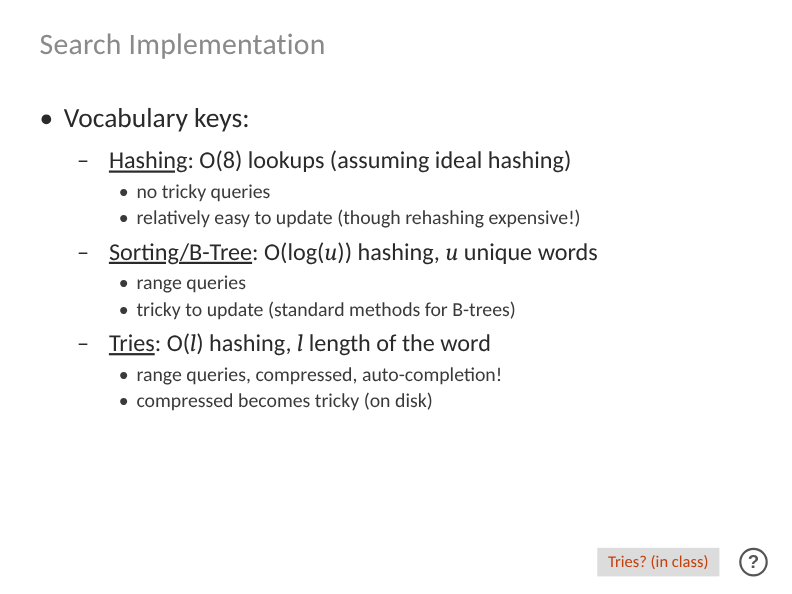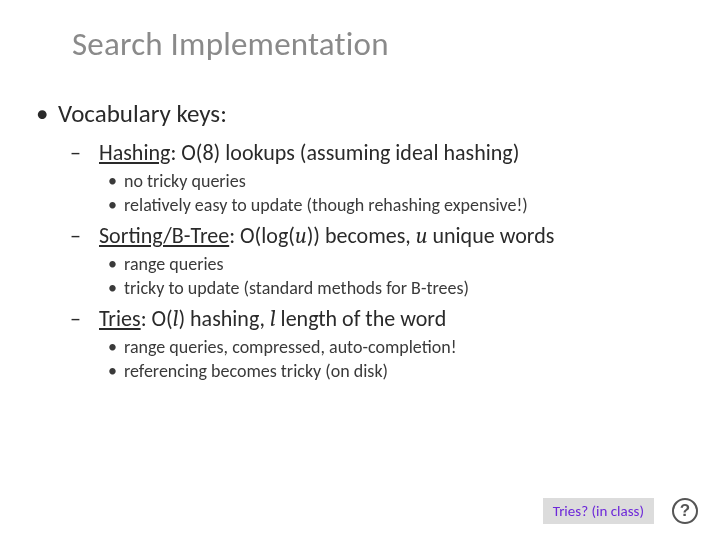--- a/index.html
+++ b/index.html
@@ -6,26 +6,25 @@
     body {
       width: 720px; height: 540px;
       background: #fff;
       font-family: Calibri, "Segoe UI", Arial, sans-serif;
       color: #2a2a2a;
       position: relative;
       overflow: hidden;
     }
     .slide { padding: 24px 36px 20px 36px; }
     .title {
-      font-size: 33px;
+      font-size: 27px;
       font-weight: 300;
       color: #8a8a8a;
       margin-bottom: 34px;
       letter-spacing: 0.2px;
-      margin-left: 36px;
     }
     ul { list-style: none; }
     .lvl1 > li { margin-bottom: 6px; }
     .lvl1 > li > .row {
       display: flex; align-items: flex-start;
       font-size: 25px;
     }
     .lvl1 .bullet { width: 22px; flex: 0 0 22px; }
 
     .lvl2 { margin-left: 34px; margin-top: 10px; }
@@ -50,21 +49,21 @@
 
     .footer {
       position: absolute;
       bottom: 16px; right: 22px;
       display: flex; align-items: center; gap: 18px;
     }
     .footer-text {
       background: #dcdcdc;
       padding: 4px 10px;
       font-size: 15px;
-      color: #6d28d9;
+      color: #c2410c;
     }
     .help-icon {
       width: 26px; height: 26px;
       border: 2px solid #555; border-radius: 50%;
       display: inline-flex; align-items: center; justify-content: center;
       font-size: 17px; color: #555; font-weight: bold;
       font-family: Arial, sans-serif;
     }
   </style>
 </head>
@@ -102,21 +101,21 @@
                   <span>relatively easy to update (though rehashing expensive!)</span>
                 </div>
               </li>
           </ul>
         </li>
 
         <li>
           <div class="row">
             <span class="dash">–</span>
             <span>
-              <span class="underline">Sorting/B-Tree</span><span>: O(log(</span><span class="it">u</span><span>)) becomes, </span><span class="it">u</span><span> unique words</span>
+              <span class="underline">Sorting/B-Tree</span><span>: O(log(</span><span class="it">u</span><span>)) hashing, </span><span class="it">u</span><span> unique words</span>
             </span>
           </div>
           <ul class="lvl3">
             <li>
                 <div class="row">
                   <span class="dot">•</span>
                   <span>range queries</span>
                 </div>
               </li>
             <li>
@@ -138,21 +137,21 @@
           <ul class="lvl3">
             <li>
                 <div class="row">
                   <span class="dot">•</span>
                   <span>range queries, compressed, auto-completion!</span>
                 </div>
               </li>
             <li>
                 <div class="row">
                   <span class="dot">•</span>
-                  <span>referencing becomes tricky (on disk)</span>
+                  <span>compressed becomes tricky (on disk)</span>
                 </div>
               </li>
           </ul>
         </li>
       </ul>
     </li>
   </ul>
 </div>
 
 <div class="footer">

